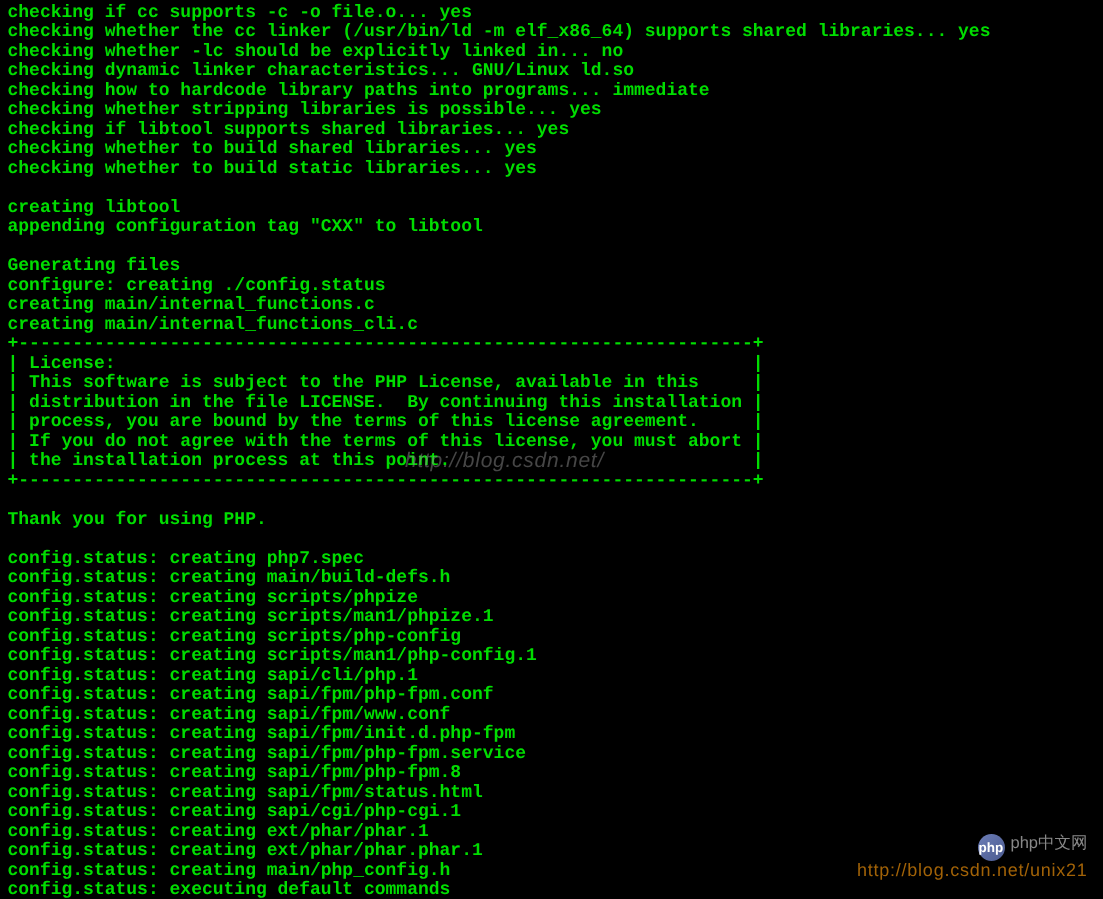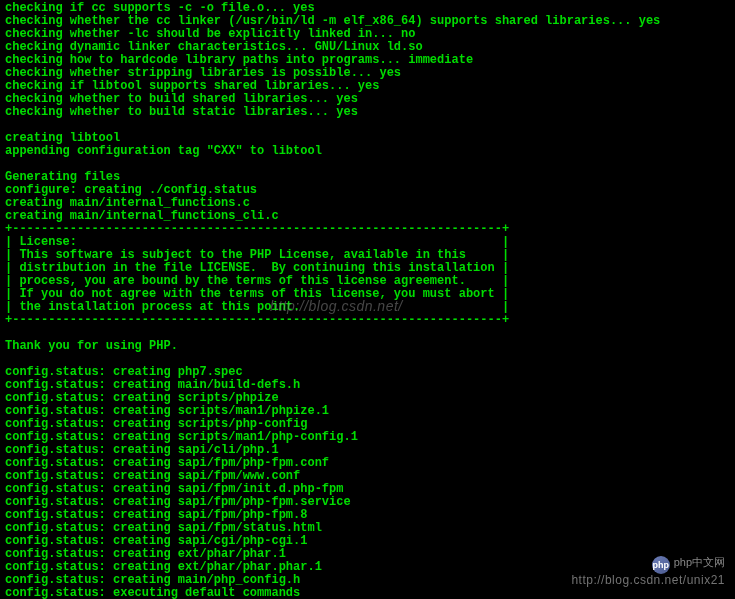--- a/index.html
+++ b/index.html
@@ -34,21 +34,21 @@
     .watermark-center {
       top: 300px;
       left: 270px;
       color: rgba(140, 140, 140, 0.5);
       font-style: italic;
       text-align: center;
     }
     .watermark-bottom {
       bottom: 12px;
       right: 10px;
-      color: #737373;
+      color: #a16207;
       font-size: 12px;
     }
     .logo {
       position: absolute;
       top: 556px;
       right: 10px;
       font-family: Arial, sans-serif;
       font-size: 11px;
       color: #888;
       pointer-events: none;

